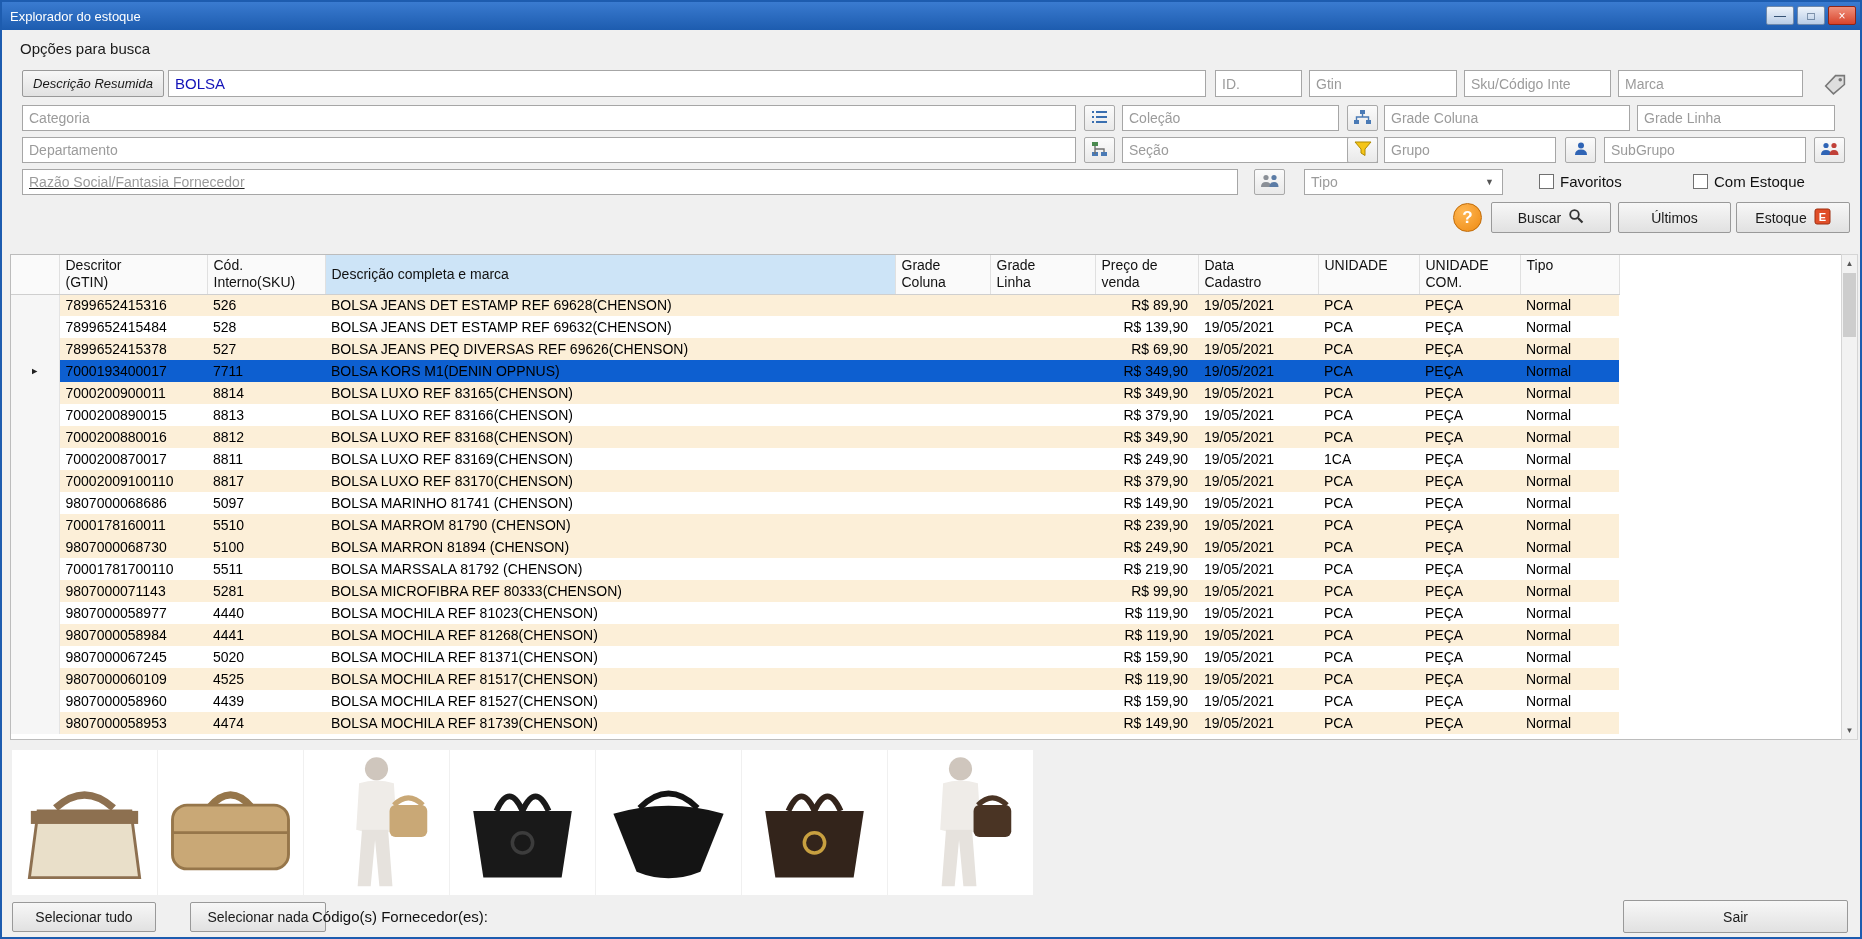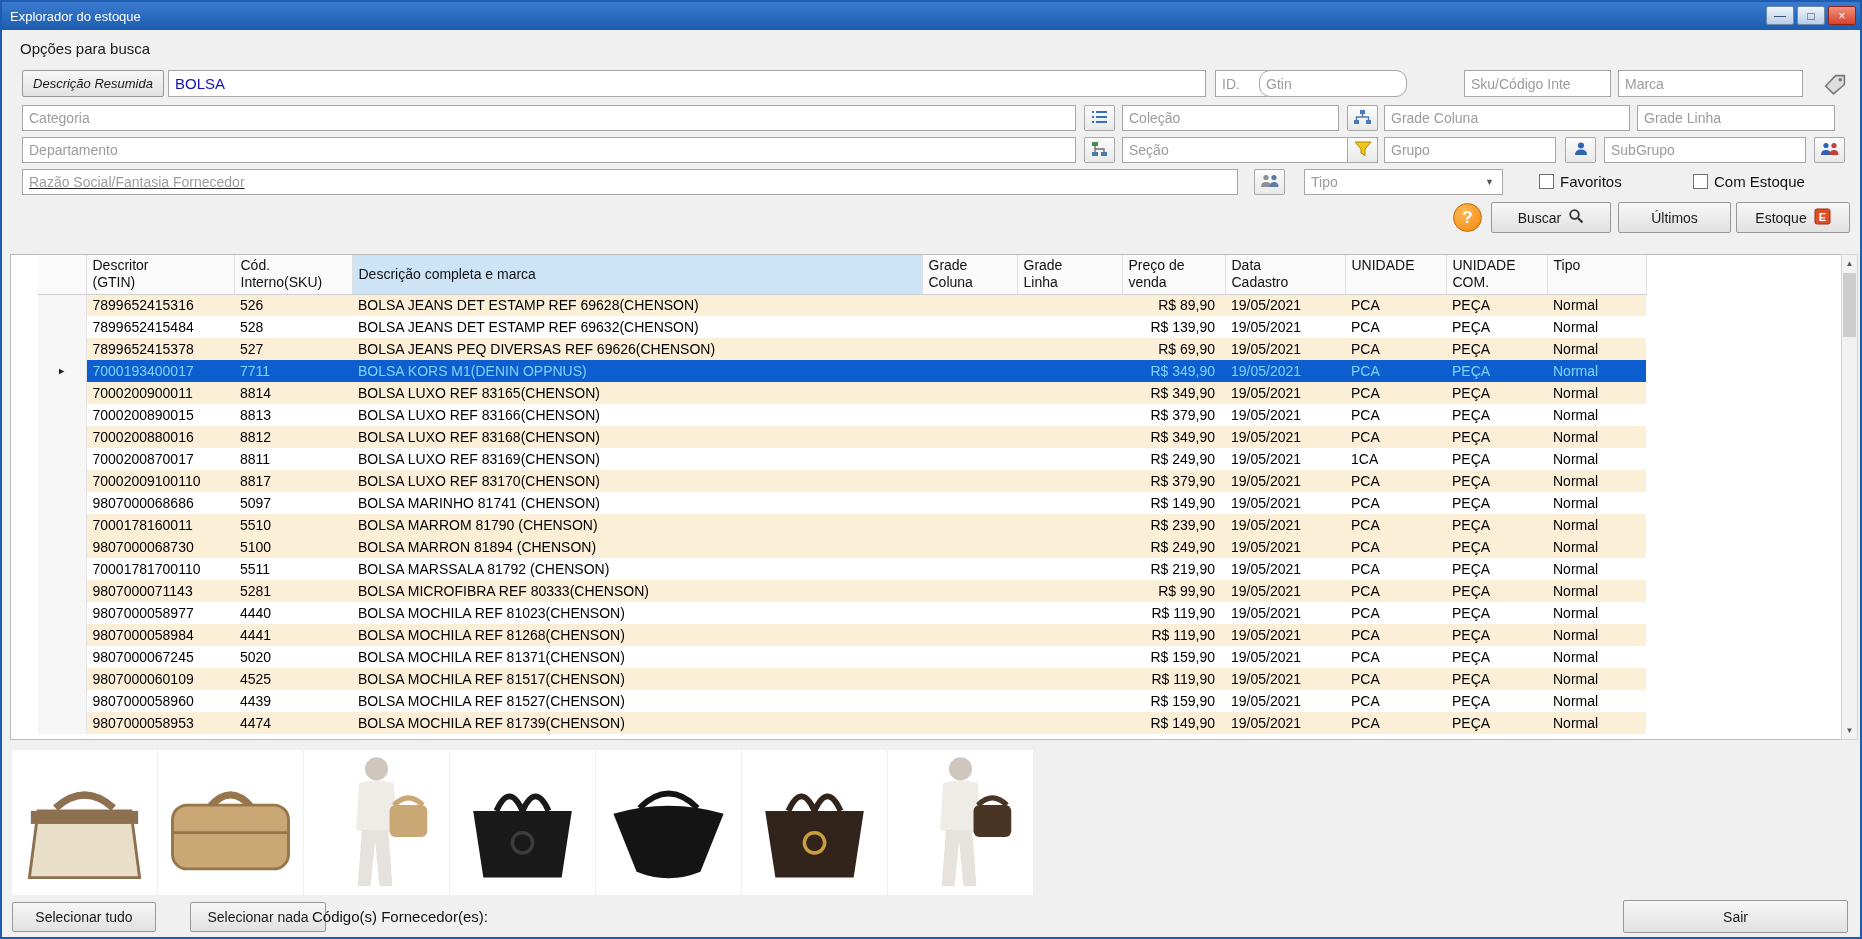--- a/index.html
+++ b/index.html
@@ -40,31 +40,31 @@
   .combo-arrow { font-size:9px; color:#555; padding-right:2px; }
   .check { position:absolute; display:flex; align-items:center; gap:6px; font-size:15px; color:#111; }
   .check .box { width:15px; height:15px; background:#fff; border:1px solid #707070; }
   .helpbtn { position:absolute; left:1451px; top:201px; width:29px; height:29px; border-radius:50%;
              background:radial-gradient(circle at 35% 30%, #ffb753, #ee8a12); border:1px solid #c06b08;
              color:#fff; font-weight:bold; font-size:17px; line-height:26px; text-align:center;
              font-family:inherit; }
 
   
   .grid-wrap { position:absolute; left:8px; top:252px; width:1833px; height:486px; background:#fff;
-               border:1px solid #bcbcbc; overflow:hidden;padding-left:27px; }
+               border:1px solid #bcbcbc; overflow:hidden; }
   table.grid { border-collapse:collapse; table-layout:fixed; }
   .grid th { height:39px; background:#fafafa; border-right:1px solid #e0e0e0;
              border-bottom:1px solid #cfcfcf; font-weight:400; font-size:14px; text-align:left;
              padding:2px 6px; vertical-align:top; white-space:pre-line; color:#111; line-height:17px; }
   .grid th.hl { background:var(--c-header-highlight); vertical-align:middle; }
   .grid td { height:22px; font-size:14px; padding:0 6px; white-space:nowrap; overflow:hidden;
              color:#000; }
   tr.alt-a td { background:var(--c-row-alt); }
   tr.alt-b td { background:#fff; }
-  tr.sel td { background:var(--c-selection); color:#7dd3fc; }
+  tr.sel td { background:var(--c-selection); color:#000000; }
   .grid td.right { text-align:right; padding-right:10px; }
   .grid td.ind { background:#f6f6f6; color:#222; border-right:1px solid #e4e4e4; text-align:center;
                  font-size:9px; padding:0; }
 
   
   .vscroll { position:absolute; right:2px; top:252px; width:17px; height:486px; background:#f2f2f2;
              border:1px solid #d5d5d5; }
   .vscroll .arrow { height:17px; font-size:8px; text-align:center; line-height:17px; color:#555;
                     cursor:default; }
   .vscroll .arrow.down { position:absolute; bottom:0; left:0; right:0; }
@@ -90,21 +90,21 @@
       <button class="winbtn">□</button>
       <button class="winbtn close">×</button>
     </span>
   </div>
 
   <div class="group-label">Opções para busca</div>
 
   <button class="btn small" style="left:20px; top:68px; width:142px; height:27px;">Descrição Resumida</button>
   <input class="field main" style="left: 166px; top: 68px; width: 1038px; height: 27px;" value="BOLSA">
   <input class="field" style="left: 1213px; top: 68px; width: 87px; height: 27px;" placeholder="ID.">
-  <input class="field" style="left: 1257px; top: 68px; width: 148px; height: 27px; border-radius: 11px;" placeholder="Gtin">
+  <input class="field" style="left: 1307px; top: 68px; width: 148px; height: 27px;" placeholder="Gtin">
   <input class="field" style="left: 1462px; top: 68px; width: 147px; height: 27px;" placeholder="Sku/Código Inte">
   <input class="field" style="left: 1616px; top: 68px; width: 185px; height: 27px;" placeholder="Marca">
   <span class="icon-plain" style="left:1818px; top:70px; width:28px; height:24px;">
     <svg width="25" height="23" viewBox="0 0 24 22">
         <path d="M13 2.5 L21.5 2.5 L21.5 11 L11 20 L3.5 12.5 Z" fill="#dedede" stroke="#787878" stroke-width="1.5"></path>
         <circle cx="17.5" cy="6.5" r="1.7" fill="#787878"></circle>
       </svg>
   </span>
 
   <input class="field" style="left: 20px; top: 103px; width: 1054px;" placeholder="Categoria">

